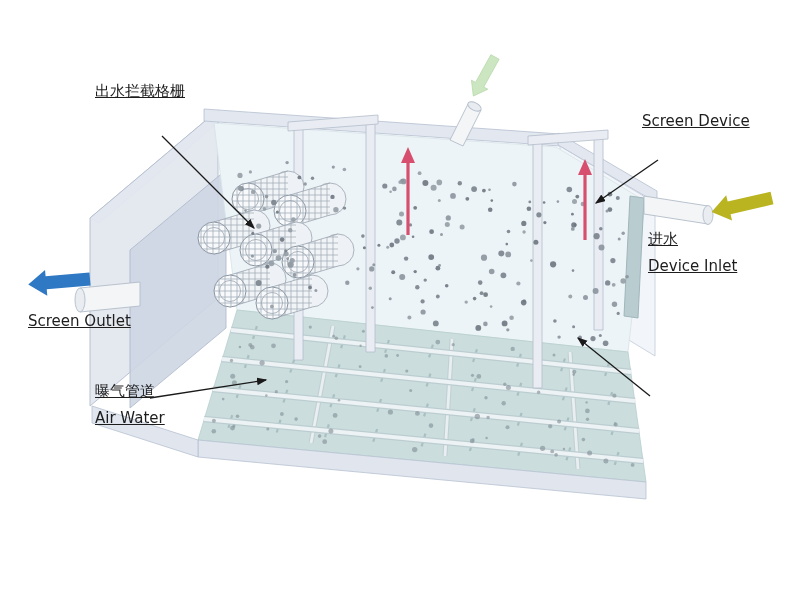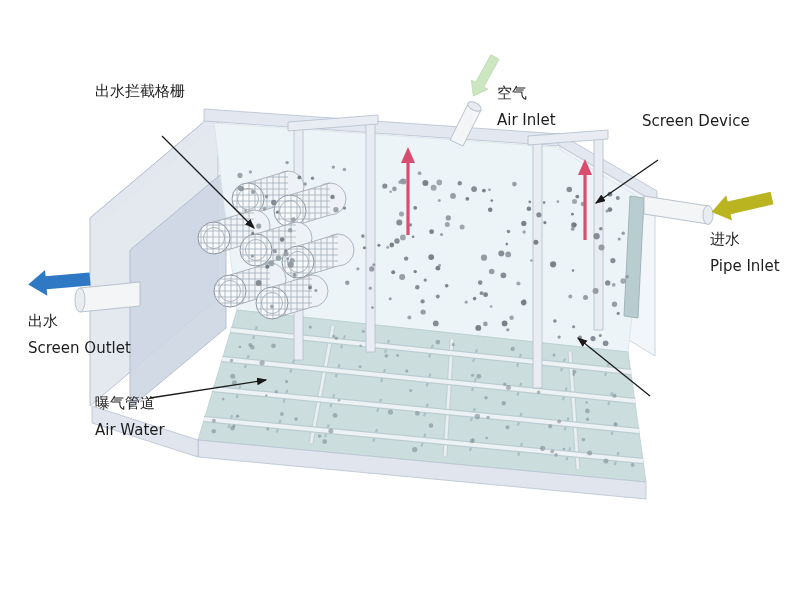--- a/index.html
+++ b/index.html
@@ -1,20 +1,20 @@
 <!DOCTYPE html>
 <html><head>
 <meta charset="utf-8">
 <style>
   html,body{margin:0;padding:0;background:#ffffff;}
   #stage{position:relative;width:800px;height:600px;background:#ffffff;overflow:hidden;
          font-family:"DejaVu Sans","Liberation Sans",sans-serif;}
   #scene{position:absolute;left:0;top:0;}
   .lbl{position:absolute;font-size:15px;line-height:27px;color:#1d1d1d;white-space:nowrap;}
-  .lbl span{display:block;}
+  .lbl span{display:block;text-decoration:underline;}
 </style>
 </head>
 <body>
 
 <div id="stage">
 
 <svg id="scene" width="800" height="600" viewBox="0 0 800 600">
   <defs>
     <pattern id="mesh" patternUnits="userSpaceOnUse" width="6" height="6">
       <path d="M0,3 H6 M3,0 V6" stroke="#a3aeb8" stroke-width="0.8" fill="none"></path>
@@ -443,33 +443,28 @@
     <line x1="162" y1="136" x2="254" y2="228" marker-end="url(#leadArrow)"></line>
     <line x1="658" y1="160" x2="596" y2="203" marker-end="url(#leadArrow)"></line>
     <line x1="150" y1="398" x2="266" y2="380" marker-end="url(#leadArrow)"></line>
     <line x1="650" y1="396" x2="578" y2="338" marker-end="url(#leadArrow)"></line>
   </g>
 </svg>
 
 <div class="lbl" style="left:95px;top:78px">
   <span>出水拦截格栅</span>
 </div>
-<div class="lbl" style="left:497px;top:80px">
-  <span>空气</span>
-  <span>Air Inlet</span>
-</div>
 <div class="lbl" style="left:642px;top:108px">
   <span>Screen Device</span>
 </div>
-<div class="lbl" style="left:710px;top:226px">
+<div class="lbl" style="left:648px;top:226px">
   <span>进水</span>
-  <span>Pipe Inlet</span>
+  <span>Device Inlet</span>
 </div>
 <div class="lbl" style="left:28px;top:308px">
-  <span>出水</span>
   <span>Screen Outlet</span>
 </div>
-<div class="lbl" style="left:95px;top:390px">
+<div class="lbl" style="left:95px;top:378px">
   <span>曝气管道</span>
   <span>Air Water</span>
 </div>
 
 </div>
 
 </body></html>

